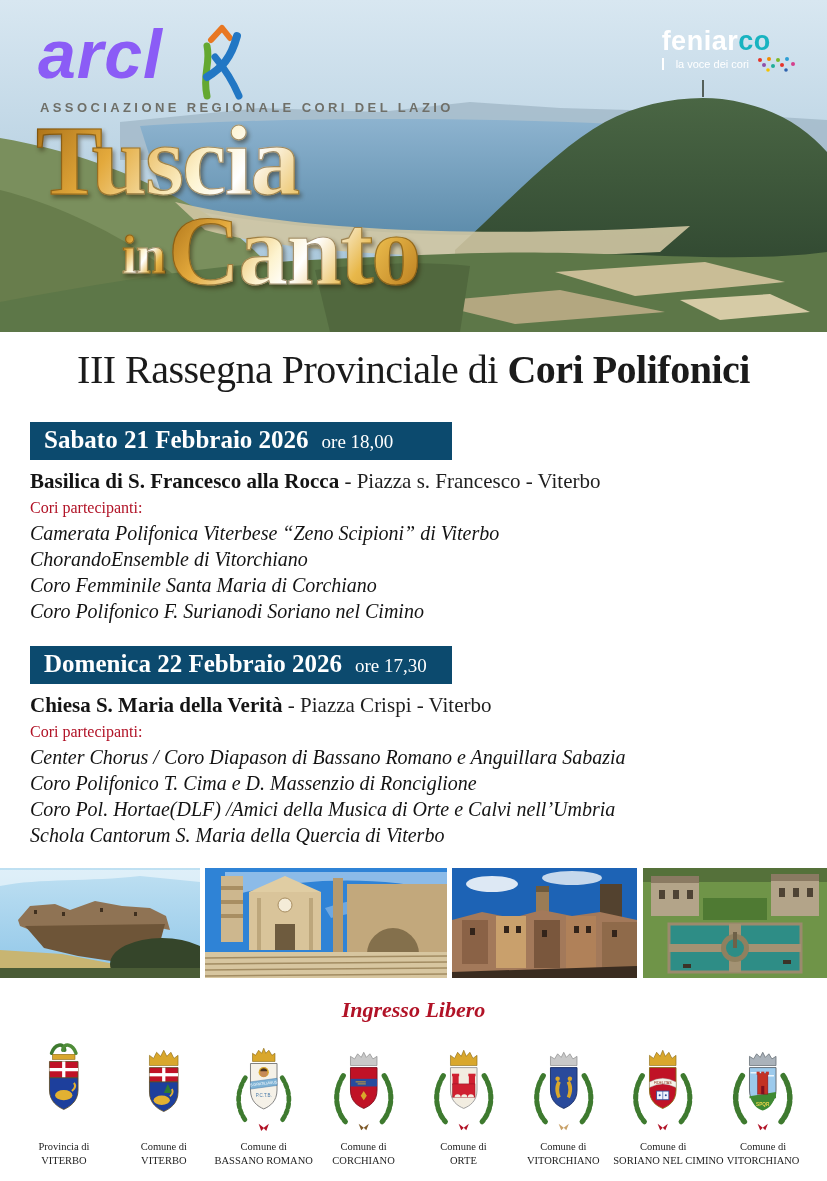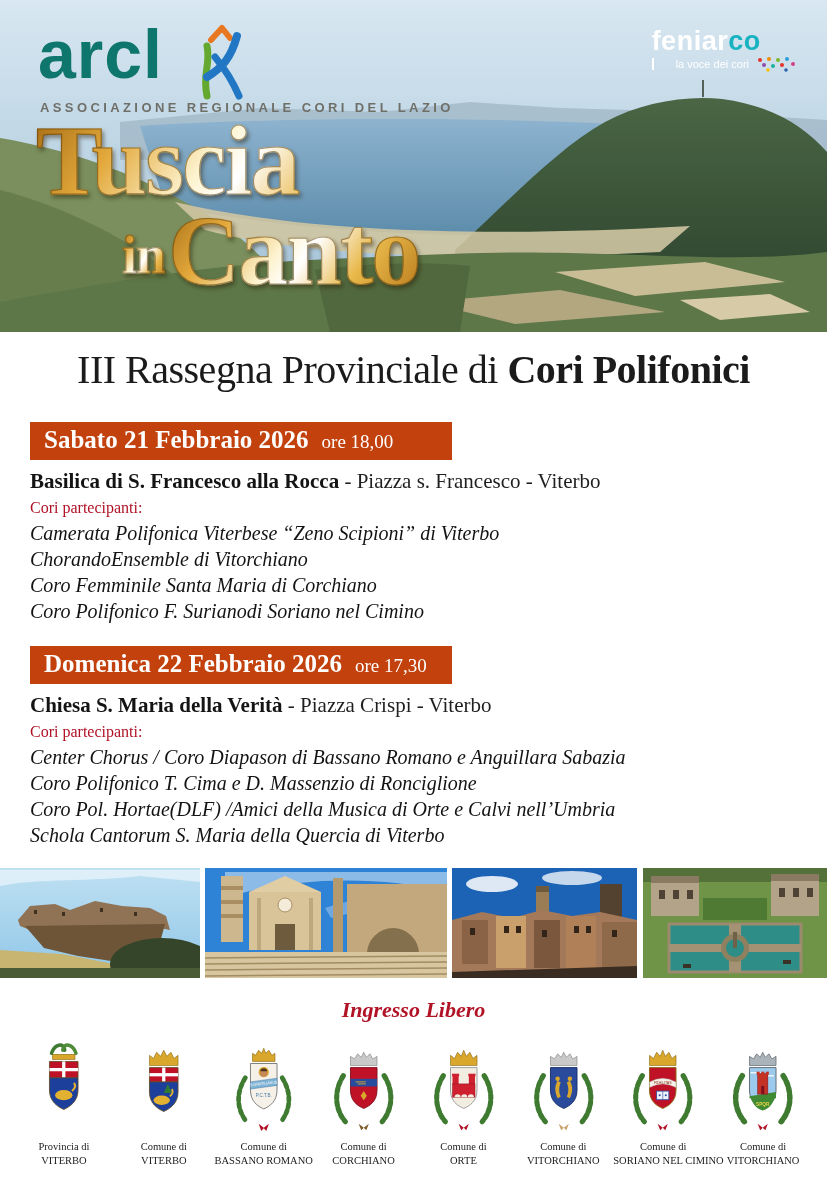--- a/index.html
+++ b/index.html
@@ -5,52 +5,52 @@
   html,body{margin:0;padding:0;background:#e8e8e8;}
   .poster{position:relative;width:827px;height:1181px;margin:0 auto;background:#ffffff;
           font-family:"Liberation Serif","DejaVu Serif",serif;overflow:hidden;}
 
   
   .hero{position:relative;width:827px;height:332px;overflow:hidden;}
   .hero svg.landscape{position:absolute;inset:0;display:block;}
 
   .arcl{position:absolute;left:38px;top:22px;display:flex;align-items:flex-start;}
   .arcl-word{font-family:"Liberation Sans","DejaVu Sans",sans-serif;font-weight:bold;
-             font-size:68px;line-height:0.95;color:#0f766e;letter-spacing:1px;}
+             font-size:68px;line-height:0.95;color:#8b5cf6;letter-spacing:1px;font-style:italic;}
   .arcl-fig{margin-left:14px;margin-top:2px;}
   .arcl-sub{position:absolute;left:40px;top:100px;font-family:"Liberation Sans","DejaVu Sans",sans-serif;
             font-size:13px;letter-spacing:3.4px;color:#6f6f68;font-weight:bold;white-space:nowrap;}
 
   .feniarco{position:absolute;right:28px;top:28px;text-align:left;
             font-family:"Liberation Sans","DejaVu Sans",sans-serif;}
   .fen-name{font-size:27px;font-weight:bold;letter-spacing:0.5px;line-height:1;}
   .fen-left{color:#ffffff;}
   .fen-right{color:#18b3c0;text-align:right;}
   .fen-tagrow{display:flex;align-items:center;margin-top:1px;}
-  .fen-tag{border-left:2px solid #ffffff;padding-left:22px;color:#ffffff;font-size:11px;}
+  .fen-tag{border-left:2px solid #ffffff;padding-left:12px;color:#ffffff;font-size:11px;}
   .fen-dots{margin-left:6px;}
 
   .hero-title{position:absolute;left:36px;top:118px;line-height:0.86;
               filter:drop-shadow(2px 3px 2px rgba(40,25,0,0.45));}
   .gold{font-weight:bold;background:linear-gradient(125deg,#a96f15 0%,#e3a93c 22%,#fdf3cf 45%,#ffffff 55%,#e8b84a 75%,#b97c1d 100%);
         -webkit-background-clip:text;background-clip:text;color:transparent;
         -webkit-text-stroke:1.2px rgba(90,60,10,0.55);}
   .t-line1{font-size:100px;letter-spacing:-2px;}
   .t-line2{display:flex;align-items:flex-end;margin-left:86px;margin-top:4px;}
   .t-in{font-size:54px;margin-bottom:16px;margin-right:3px;letter-spacing:-1px;}
   .t-canto{font-size:100px;letter-spacing:-2px;}
 
   
   .main-title{margin:16px 18px 0;text-align:center;font-size:40px;color:#1b1b1b;
               letter-spacing:-0.5px;line-height:1.1;}
   .main-title b{font-weight:bold;}
 
   
   .events{margin-left:30px;margin-right:30px;}
-  .banner{margin-top:30px;width:422px;box-sizing:border-box;background:#c2410c;color:#ffffff;
+  .banner{margin-top:30px;width:422px;box-sizing:border-box;background:#0c4a6e;color:#ffffff;
           padding:4px 14px 6px;white-space:nowrap;}
   .banner .date{font-size:25px;font-weight:bold;}
   .banner .time{font-size:19px;margin-left:9px;}
   .venue{margin-top:9px;font-size:21px;color:#1f1f1f;}
   .venue b{font-weight:bold;color:#141414;}
   .cori-label{margin-top:5px;font-size:16px;color:#b11226;}
   .choirs{margin-top:3px;font-size:20px;font-style:italic;color:#131313;line-height:1.3;}
   .banner.second{margin-top:22px;}
 
   

